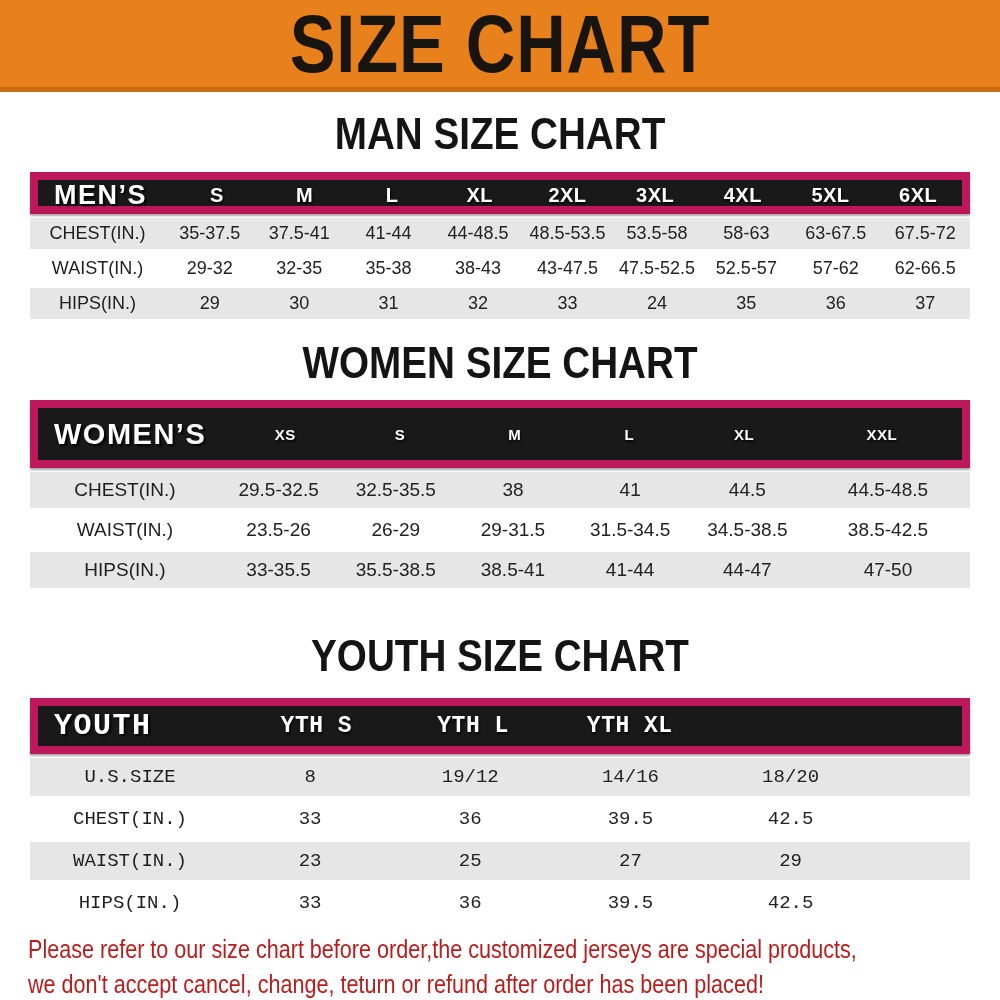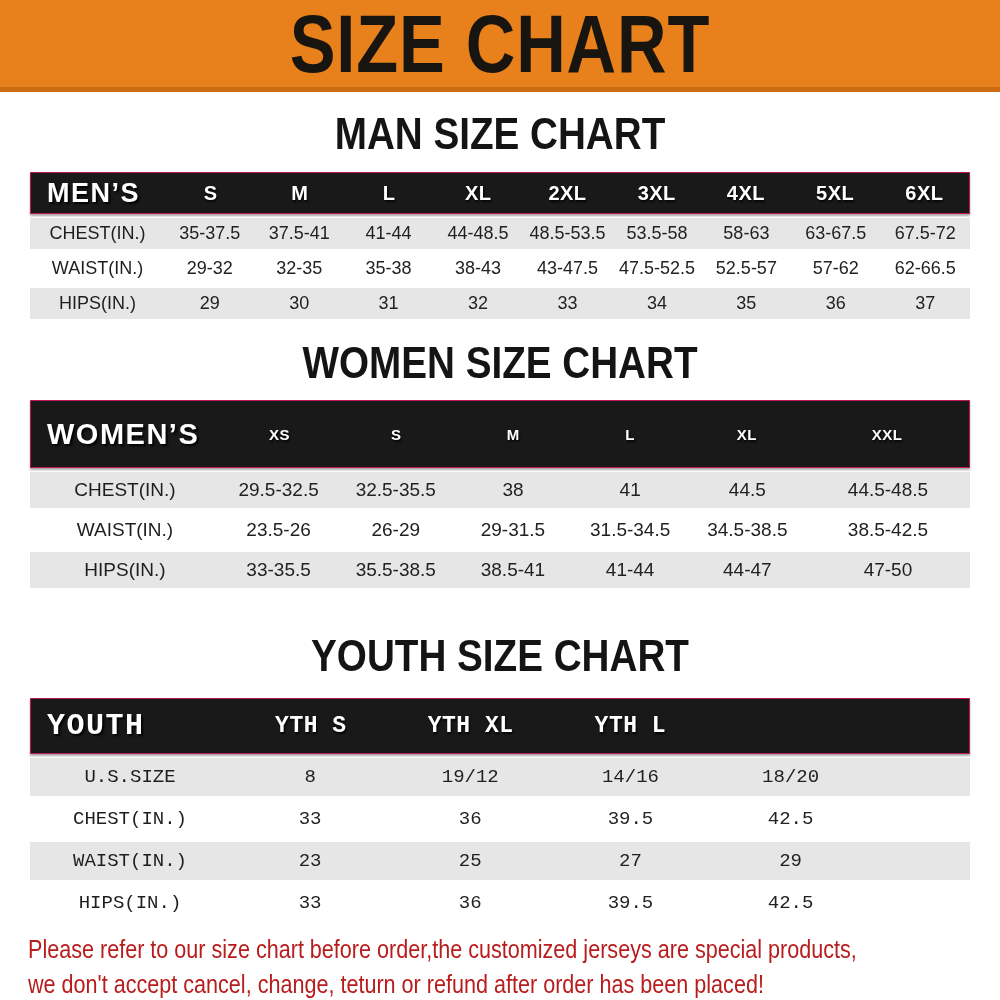--- a/index.html
+++ b/index.html
@@ -49,21 +49,21 @@
   
   .size-table { margin: 16px 30px 0 30px; }
   .size-table.women { margin-top: 15px; }
   .size-table.youth { margin-top: 20px; font-family: Liberation Mono, monospace; }
 
   .bar {
     background: #191919;
     color: #ffffff;
     display: grid;
     align-items: center;
-    border: 1px solid #be185d;
+    border: 8px solid #be185d;
     box-sizing: border-box;
     box-shadow: 0 2px 2px rgba(0,0,0,0.35);
   }
   .men   .bar { height: 42px; }
   .women .bar { height: 68px; }
   .youth .bar { height: 56px; }
 
   .bar-label {
     font-weight: bold;
     padding-left: 16px;
@@ -172,21 +172,21 @@
     <span class="cell">57-62</span>
     <span class="cell">62-66.5</span>
   </div>
   <div class="row odd">
     <span class="row-label">HIPS(IN.)</span>
     <span class="cell">29</span>
     <span class="cell">30</span>
     <span class="cell">31</span>
     <span class="cell">32</span>
     <span class="cell">33</span>
-    <span class="cell">34</span>
+    <span class="cell">24</span>
     <span class="cell">35</span>
     <span class="cell">36</span>
     <span class="cell">37</span>
   </div>
 </div>
 
 <h2 class="section-heading heading-women">WOMEN SIZE CHART</h2>
 
 <div class="size-table women">
   <div class="bar">
@@ -226,22 +226,22 @@
     <span class="cell">47-50</span>
   </div>
 </div>
 
 <h2 class="section-heading heading-youth">YOUTH SIZE CHART</h2>
 
 <div class="size-table youth">
   <div class="bar">
     <span class="bar-label">YOUTH</span>
     <span class="bar-size">YTH S</span>
+    <span class="bar-size">YTH L</span>
     <span class="bar-size">YTH XL</span>
-    <span class="bar-size">YTH L</span>
   </div>
   <div class="row odd">
     <span class="row-label">U.S.SIZE</span>
     <span class="cell">8</span>
     <span class="cell">19/12</span>
     <span class="cell">14/16</span>
     <span class="cell">18/20</span>
   </div>
   <div class="row even">
     <span class="row-label">CHEST(IN.)</span>

